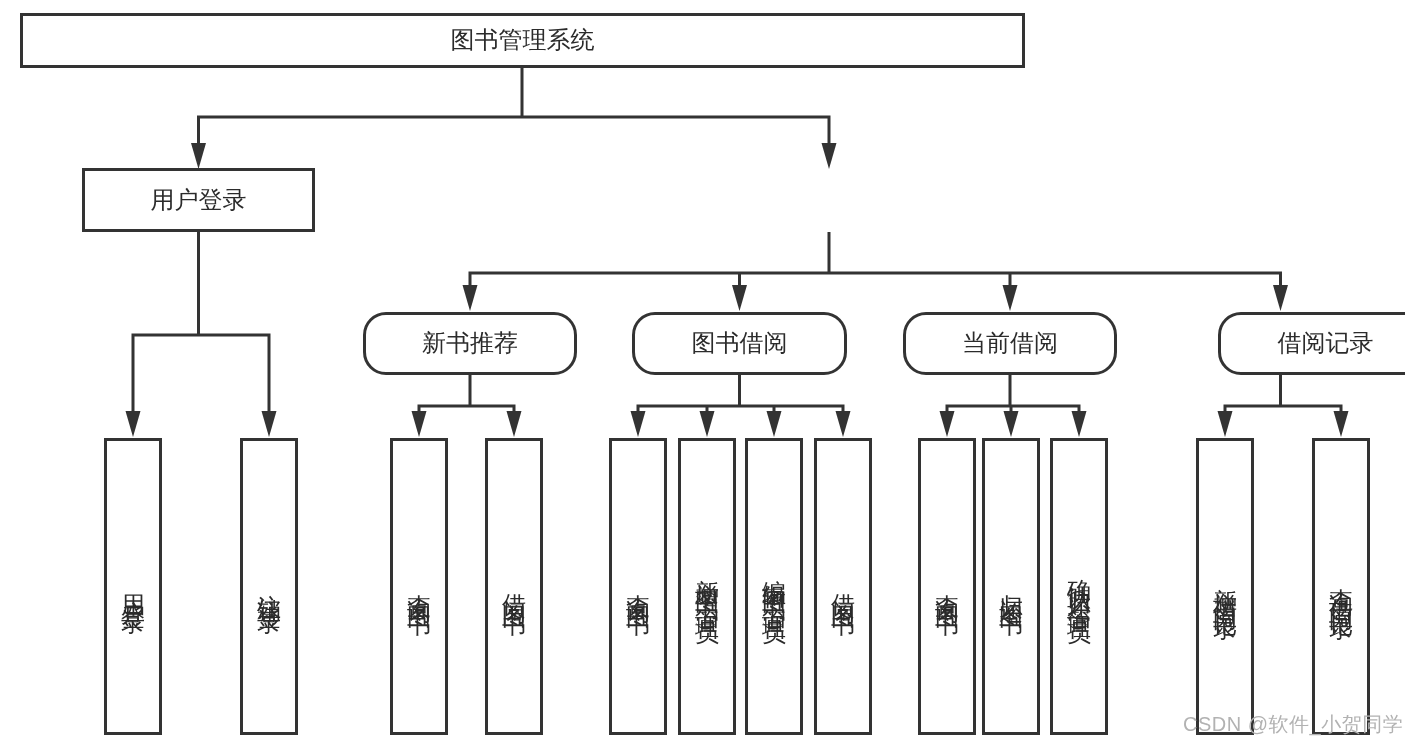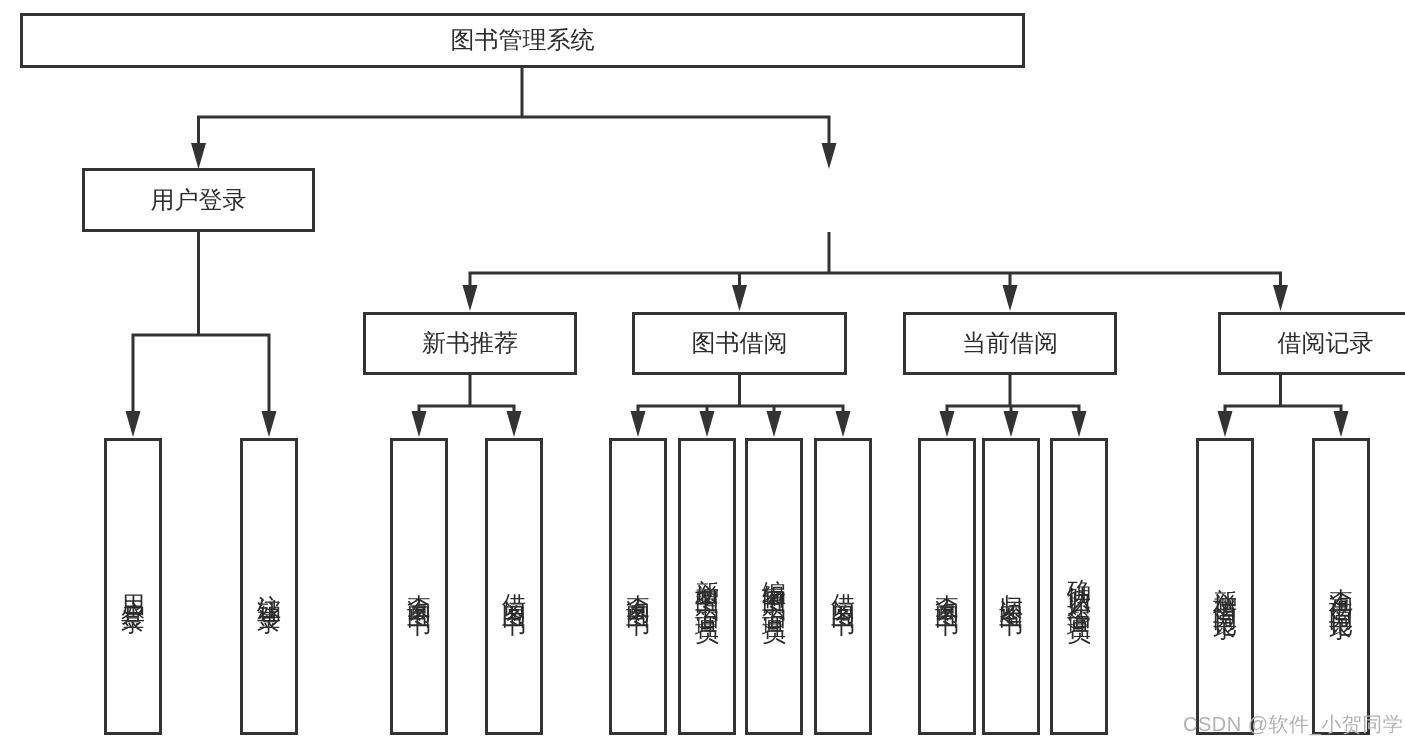--- a/index.html
+++ b/index.html
@@ -12,21 +12,21 @@
   .connectors polygon{fill:#333333;stroke:none;}
   .box{
     position:absolute;box-sizing:border-box;background:#ffffff;
     border:3px solid #333333;color:#2b2b2b;
     display:flex;align-items:center;justify-content:center;
     font-size:24px;line-height:1.2;white-space:nowrap;
   }
   .root{left:20px;top:13px;width:1005px;height:55px;}
   .lvl2a{left:82px;top:168px;width:233px;height:64px;}
   .lvl2b{left:712px;top:168px;width:233px;height:64px;}
-  .lvl3{top:312px;height:63px;}
+  .lvl3{top:312px;height:63px;border-radius:23px;}
   .leaf{top:438px;width:58px;height:297px;}
   .leaf .vtext{
     writing-mode:vertical-rl;text-orientation:mixed;
     font-size:24px;letter-spacing:6px;line-height:1;
   }
   .watermark{
     position:absolute;left:1183px;top:711px;z-index:10;
     font-size:20px;color:#b2b2b2;letter-spacing:0.5px;white-space:nowrap;
   }
 </style>

